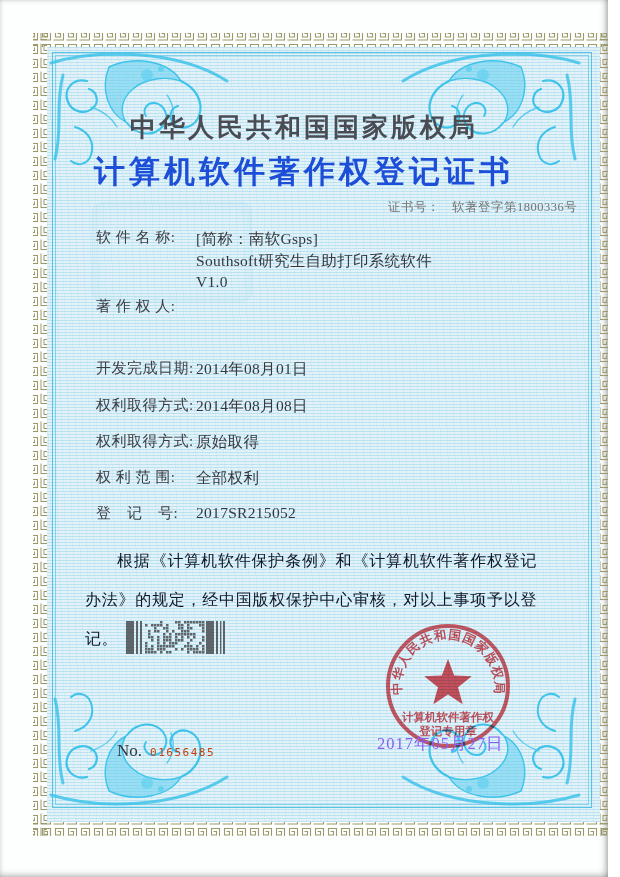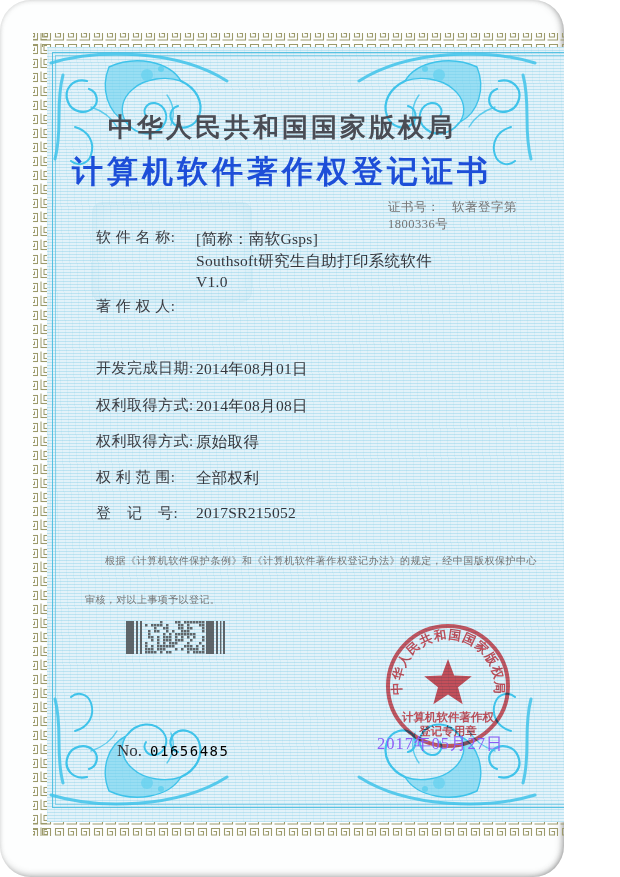--- a/index.html
+++ b/index.html
@@ -1,21 +1,20 @@
 <!DOCTYPE html>
 <html><head>
 <meta charset="utf-8">
 <style>
   html,body{margin:0;padding:0;background:#ffffff;}
   .paper{
-    position:relative;width:564px;height:877px;overflow:hidden;
+    position:relative;width:608px;height:877px;overflow:hidden;
     background:#fdfefe;
     font-family:"Liberation Serif","DejaVu Serif",serif;
     box-shadow:inset -5px 0 7px -4px rgba(70,70,70,.55), inset 0 -5px 7px -4px rgba(70,70,70,.4), inset 2px 2px 4px -2px rgba(120,120,120,.25);
-    border-radius:31px;
   }
   
   .inner-bg{
     position:absolute;left:47px;top:47px;width:553px;height:775px;
     background:
       repeating-linear-gradient(0deg, rgba(99,193,224,.30) 0px, rgba(99,193,224,.30) 1px, rgba(255,255,255,0) 1px, rgba(255,255,255,0) 3px),
       repeating-linear-gradient(88deg, rgba(99,193,224,.10) 0px, rgba(99,193,224,.10) 1px, rgba(255,255,255,0) 1px, rgba(255,255,255,0) 7px),
       #e3f2f9;
   }
   .frame-meander{position:absolute;left:0;top:0;pointer-events:none;}
@@ -47,32 +46,32 @@
   }
   .certno-line{
     position:absolute;left:388px;top:199px;font-size:12.5px;color:#737373;letter-spacing:.5px;
   }
   .certno-line .sep{display:inline-block;width:12px;}
   .flabel{position:absolute;left:96px;font-size:15px;color:#3a3d43;white-space:pre;letter-spacing:.5px;}
   .fvalue{position:absolute;left:196px;font-size:15.5px;color:#34373d;letter-spacing:.3px;}
   .multiline div{line-height:21.5px;}
   .statement{
     position:absolute;left:85px;top:541px;width:452px;
-    font-size:10px;line-height:39px;color:#737373;text-indent:2em;letter-spacing:.4px;
+    font-size:16px;line-height:39px;color:#0f172a;text-indent:2em;letter-spacing:.4px;
     text-align:justify;
   }
   .barcode{position:absolute;left:126px;top:620px;width:104px;height:36px;opacity:.88;}
   .stamp{position:absolute;left:380px;top:618px;width:138px;height:138px;opacity:.9;mix-blend-mode:multiply;}
   .issue-date{
     position:absolute;left:377px;top:733px;font-size:16.5px;color:#8b5cf6;letter-spacing:1px;z-index:5;
   }
   .serial{position:absolute;left:117px;top:741px;font-size:17px;color:#34373d;}
   .serial .num{
     font-family:"DejaVu Sans Mono","Liberation Mono",monospace;
-    font-size:14px;color:#000000;letter-spacing:1.5px;margin-left:8px;
+    font-size:11px;color:#c2410c;letter-spacing:1.5px;margin-left:8px;
   }
 </style>
 </head>
 <body>
 
 <div class="paper">
 
   <div class="inner-bg"></div>
 
   <svg class="frame-meander" width="620" height="877">

